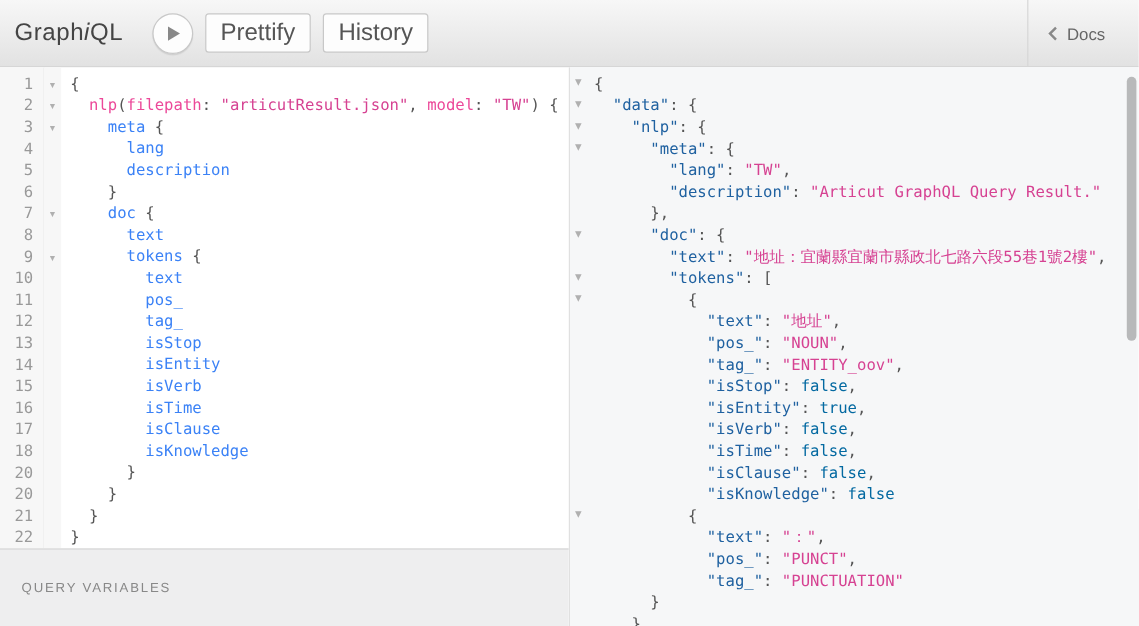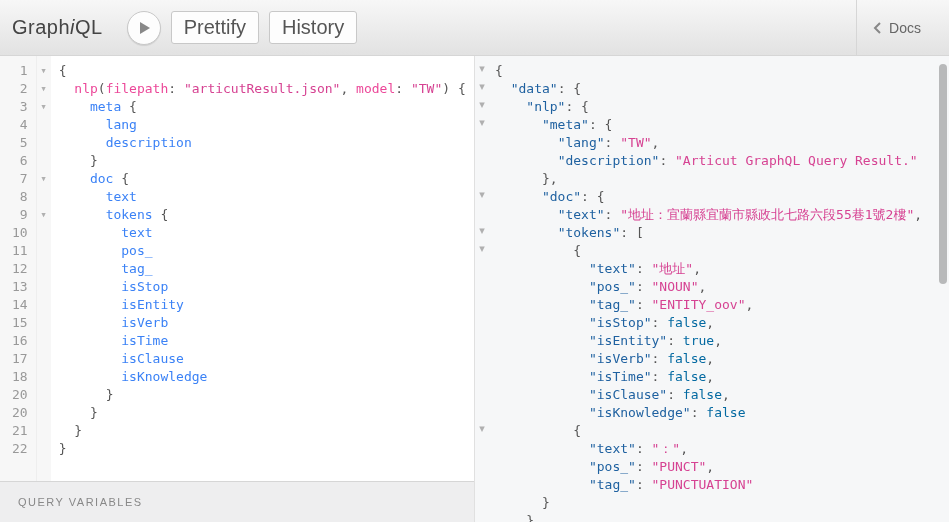--- a/index.html
+++ b/index.html
@@ -14,21 +14,21 @@
 .editor-area { flex: 1; display: flex; overflow: hidden; }
 .pane { overflow: hidden; position: relative; }
 .pane-left { flex: 1; display: flex; flex-direction: column; border-right: 1px solid #e0e0e0; }
 .pane-right { flex: 1; background: #f6f7f8; position: relative; }
 .code-wrap { flex: 1; display: flex; overflow: hidden; font-family: Consolas, Menlo, monospace; font-size: 13px; line-height: 18px; }
 .gutter { background: #f7f7f7; color: #999; text-align: right; padding: 6px 8px 6px 12px; border-right: 1px solid #eee; user-select: none; }
 .gutter div { height: 18px; }
 .code { padding: 6px 8px; white-space: pre; color: #333; overflow: auto; }
 .fold-gut { width: 14px; padding: 6px 0; background: #f7f7f7; color: #b0b0b0; font-size: 11px; text-align: center; }
 .fold-gut div { height: 18px; }
-.qvars { border-top: 1px solid #d6d6d6; padding: 14px 18px; font-size: 11px; letter-spacing: 1.5px; color: #888; background: #eeeeef; text-transform: uppercase; cursor: pointer; }
+.qvars { border-top: 1px solid #d6d6d6; padding: 26px 18px; font-size: 11px; letter-spacing: 1.5px; color: #888; background: #eeeeef; text-transform: uppercase; cursor: pointer; }
 .prop { color: #1f61a0; }
 .attr { color: #ec4899; }
 .str { color: #d64292; }
 .punc { color: #555; }
 .bool { color: #0369a1; }
 .field { color: #3b82f6; }
 .rg { position: absolute; left: 0; top: 0; width: 14px; padding: 6px 0; color: #b0b0b0; font-size: 11px; text-align: center; }
 .rg div { height: 18px; }
 .rcode { padding: 6px 8px 6px 20px; font-family: Consolas, Menlo, monospace; font-size: 13px; line-height: 18px; white-space: pre; }
 .scrollbar { position: absolute; right: 2px; top: 0; width: 10px; height: 100%; }

